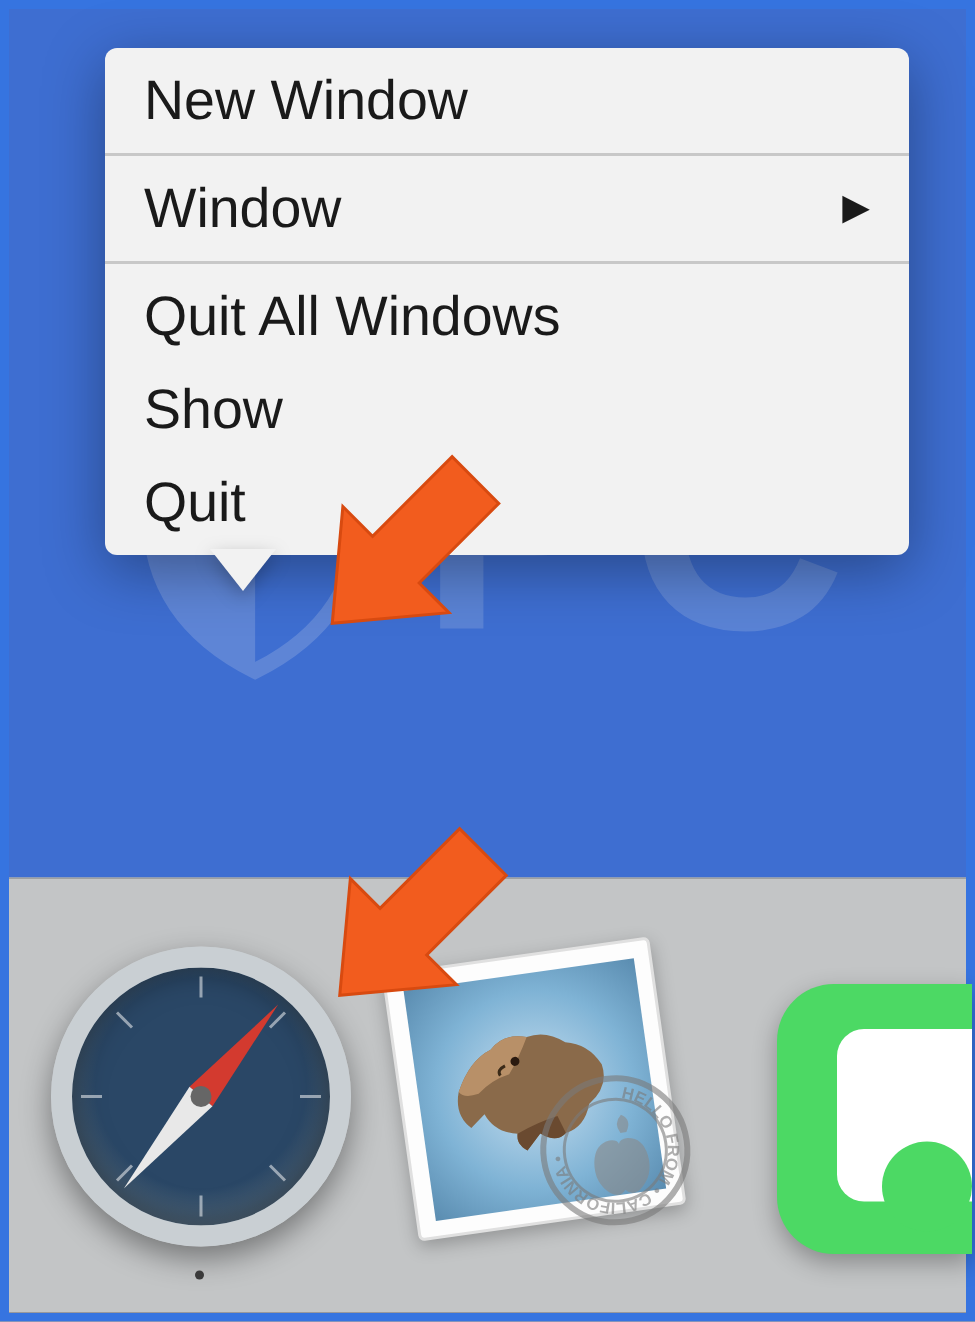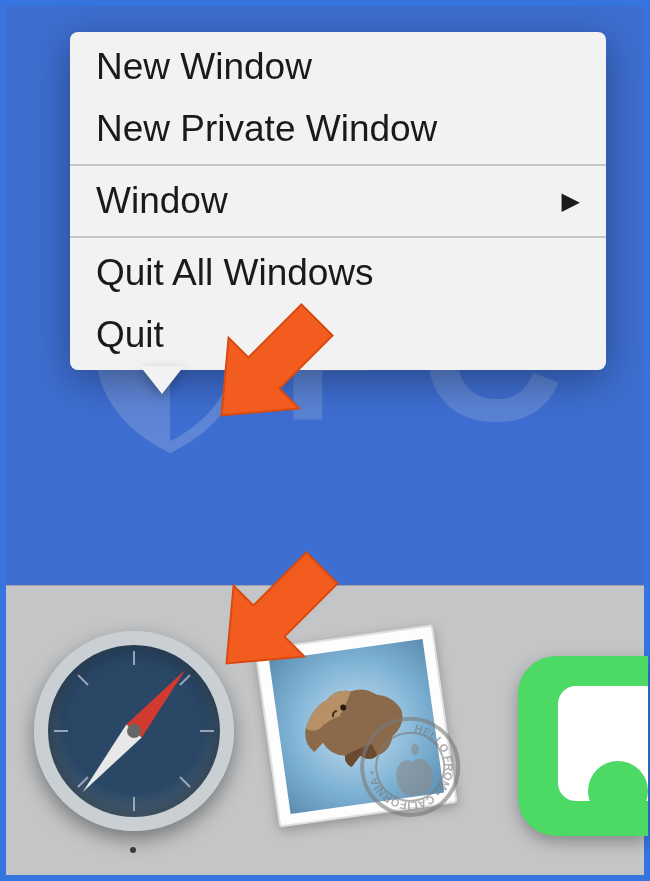--- a/index.html
+++ b/index.html
@@ -273,31 +273,31 @@
       <path d="M50 5 L90 20 L90 55 Q90 95 50 115 Q10 95 10 55 L10 20 Z" fill="none" stroke="#dfe4ee" stroke-width="6"></path>
       <path d="M50 5 L50 115 Q10 95 10 55 L10 20 Z" fill="#dfe4ee"></path>
     </svg>
     <span>PC</span>
   </div>
 
   <div class="context-menu">
     <div class="menu-item">
       <span>New Window</span>
     </div>
-    <div class="menu-item">
-      <span>New Private Window</span>
-    </div>
     <div class="menu-divider"></div>
     <div class="menu-item">
       <span>Window</span>
       <span class="submenu-arrow">▶</span>
     </div>
     <div class="menu-divider"></div>
     <div class="menu-item">
       <span>Quit All Windows</span>
+    </div>
+    <div class="menu-item">
+      <span>Show</span>
     </div>
     <div class="menu-item">
       <span>Quit</span>
     </div>
     <div class="menu-tail"></div>
   </div>
 
   <div class="dock-area"></div>
 
   <div class="dock-icon safari-icon">

